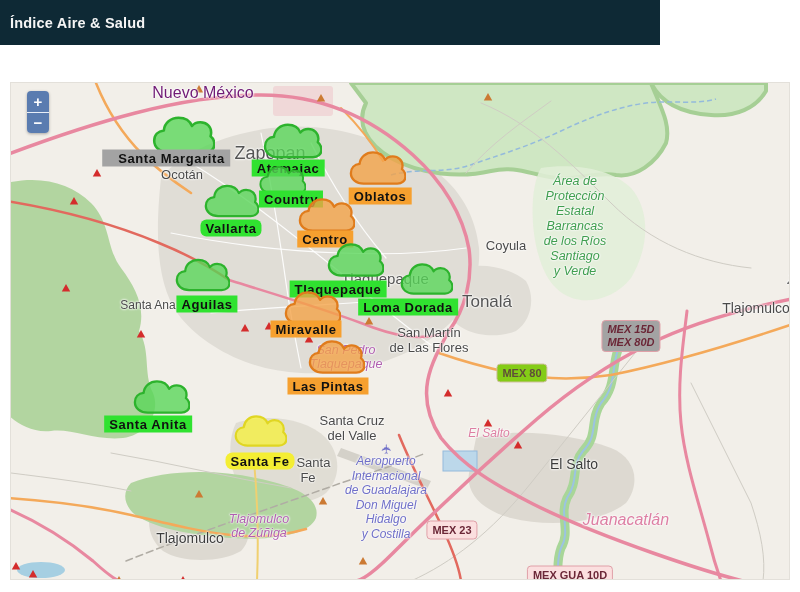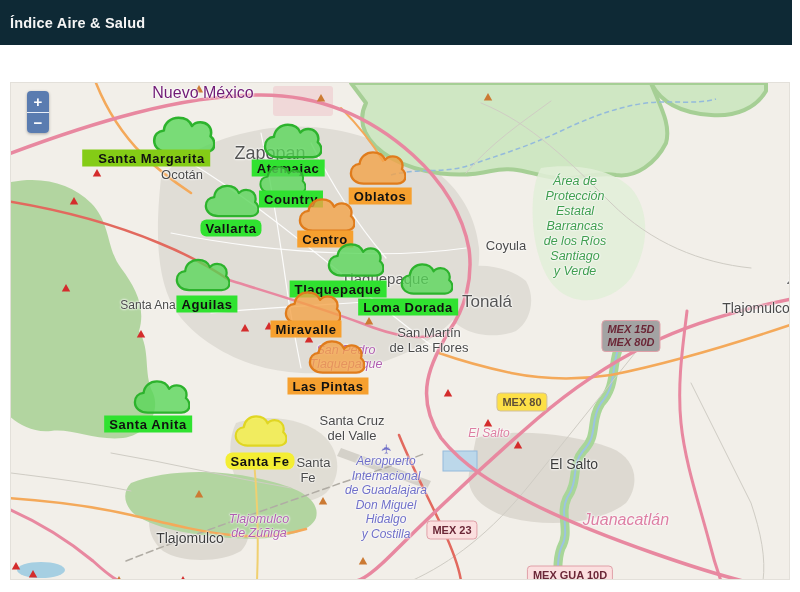--- a/index.html
+++ b/index.html
@@ -1,19 +1,19 @@
 <!DOCTYPE html>
 <html><head>
 <meta charset="utf-8">
 <style>
   * { box-sizing: border-box; margin: 0; padding: 0; }
   html,body { width: 800px; height: 592px; background: #ffffff; overflow: hidden;
     font-family: "Liberation Sans", sans-serif; }
   
-  .app-header { position: absolute; left:0; top:0; width:792px; height:45px;
+  .app-header { position: absolute; left:0; top:0; width:660px; height:45px;
     display:flex; align-items:center; justify-content:space-between;
     padding:0 14px 0 10px; }
   .app-title { font-size:14.5px; font-weight:bold; letter-spacing:.2px; }
   .legend { display:flex; align-items:center; gap:24px; }
   .legend-item { display:flex; align-items:center; gap:4px; font-size:13px; font-weight:bold; }
   .legend-dot { width:12px; height:12px; border-radius:50%; flex:0 0 auto; }
   
   .map { position:absolute; left:10px; top:82px; width:780px; height:498px;
     background:#f2efe9; overflow:hidden; border:1px solid #e3e0da; }
   .map svg.base { position:absolute; left:0; top:0; }
@@ -209,35 +209,35 @@
         <div>Santiago</div>
         <div>y Verde</div>
       </div>
       <div class="airport-icon" style="left: 375px; top: 366px;">✈</div>
     </div>
   <div class="layer">
       <div class="badge" style="left: 620px; top: 253px; background: #a3a3a3; border: 1px solid rgb(224, 160, 168); color: rgb(107, 39, 55); font-style: italic;">
         <div>MEX 15D</div>
         <div>MEX 80D</div>
       </div>
-      <div class="badge" style="left: 511px; top: 290px; background: #fde047; border: 1px solid rgb(208, 192, 160); color: rgb(95, 79, 56); margin-top: 29px;">
+      <div class="badge" style="left: 511px; top: 290px; background: #84cc16; border: 1px solid rgb(208, 192, 160); color: rgb(95, 79, 56);">
         <div>MEX 80</div>
       </div>
       <div class="badge" style="left: 441px; top: 447px; background: rgb(251, 223, 223); border: 1px solid rgb(224, 160, 168); color: rgb(107, 39, 55);">
         <div>MEX 23</div>
       </div>
       <div class="badge" style="left: 559px; top: 492px; background: rgb(251, 223, 223); border: 1px solid rgb(224, 160, 168); color: rgb(107, 39, 55);">
         <div>MEX GUA 10D</div>
       </div>
     </div>
   <div class="layer">
       <svg width="64" height="42" viewBox="0 0 100 62" class="cloud-svg" style="left: 172px; top: 52px; pointer-events: auto;">
         <path d="M27,58 C14,58 5,50 5,40 C5,31 11,25 20,24 C21,12 31,4 43,4 C53,4 61,9 64,17 C67,13 72,11 77,11 C87,11 94,18 94,27 C94,29 93.6,31 93,33 C97,36 99,40 99,46 C99,53 93,58 85,58 Z" fill="#57d657" fill-opacity="0.78" stroke="#2db32d" stroke-width="4" stroke-linejoin="round"></path>
       </svg>
-      <div class="chip" style="left: 135px; top: 75px; background: #84cc16; pointer-events: auto; padding-left: 16px;">Santa Margarita</div>
+      <div class="chip" style="left: 155px; top: 75px; background: #a3a3a3; pointer-events: auto; padding-left: 16px;">Santa Margarita</div>
       <svg width="60" height="40" viewBox="0 0 100 62" class="cloud-svg" style="left: 281px; top: 58px; pointer-events: auto;">
         <path d="M27,58 C14,58 5,50 5,40 C5,31 11,25 20,24 C21,12 31,4 43,4 C53,4 61,9 64,17 C67,13 72,11 77,11 C87,11 94,18 94,27 C94,29 93.6,31 93,33 C97,36 99,40 99,46 C99,53 93,58 85,58 Z" fill="#57d657" fill-opacity="0.78" stroke="#2db32d" stroke-width="4" stroke-linejoin="round"></path>
       </svg>
       <div class="chip" style="left: 277px; top: 85px; background: rgb(48, 226, 48); pointer-events: auto;">Atemajac</div>
       <svg width="48" height="32" viewBox="0 0 100 62" class="cloud-svg" style="left: 271px; top: 97px; pointer-events: auto;">
         <path d="M27,58 C14,58 5,50 5,40 C5,31 11,25 20,24 C21,12 31,4 43,4 C53,4 61,9 64,17 C67,13 72,11 77,11 C87,11 94,18 94,27 C94,29 93.6,31 93,33 C97,36 99,40 99,46 C99,53 93,58 85,58 Z" fill="#57d657" fill-opacity="0.78" stroke="#2db32d" stroke-width="4" stroke-linejoin="round"></path>
       </svg>
       <div class="chip" style="left: 280px; top: 116px; background: rgb(48, 226, 48); pointer-events: auto;">Country</div>
       <svg width="56" height="37" viewBox="0 0 100 62" class="cloud-svg" style="left: 220px; top: 118px; pointer-events: auto;">
         <path d="M27,58 C14,58 5,50 5,40 C5,31 11,25 20,24 C21,12 31,4 43,4 C53,4 61,9 64,17 C67,13 72,11 77,11 C87,11 94,18 94,27 C94,29 93.6,31 93,33 C97,36 99,40 99,46 C99,53 93,58 85,58 Z" fill="#57d657" fill-opacity="0.78" stroke="#2db32d" stroke-width="4" stroke-linejoin="round"></path>

